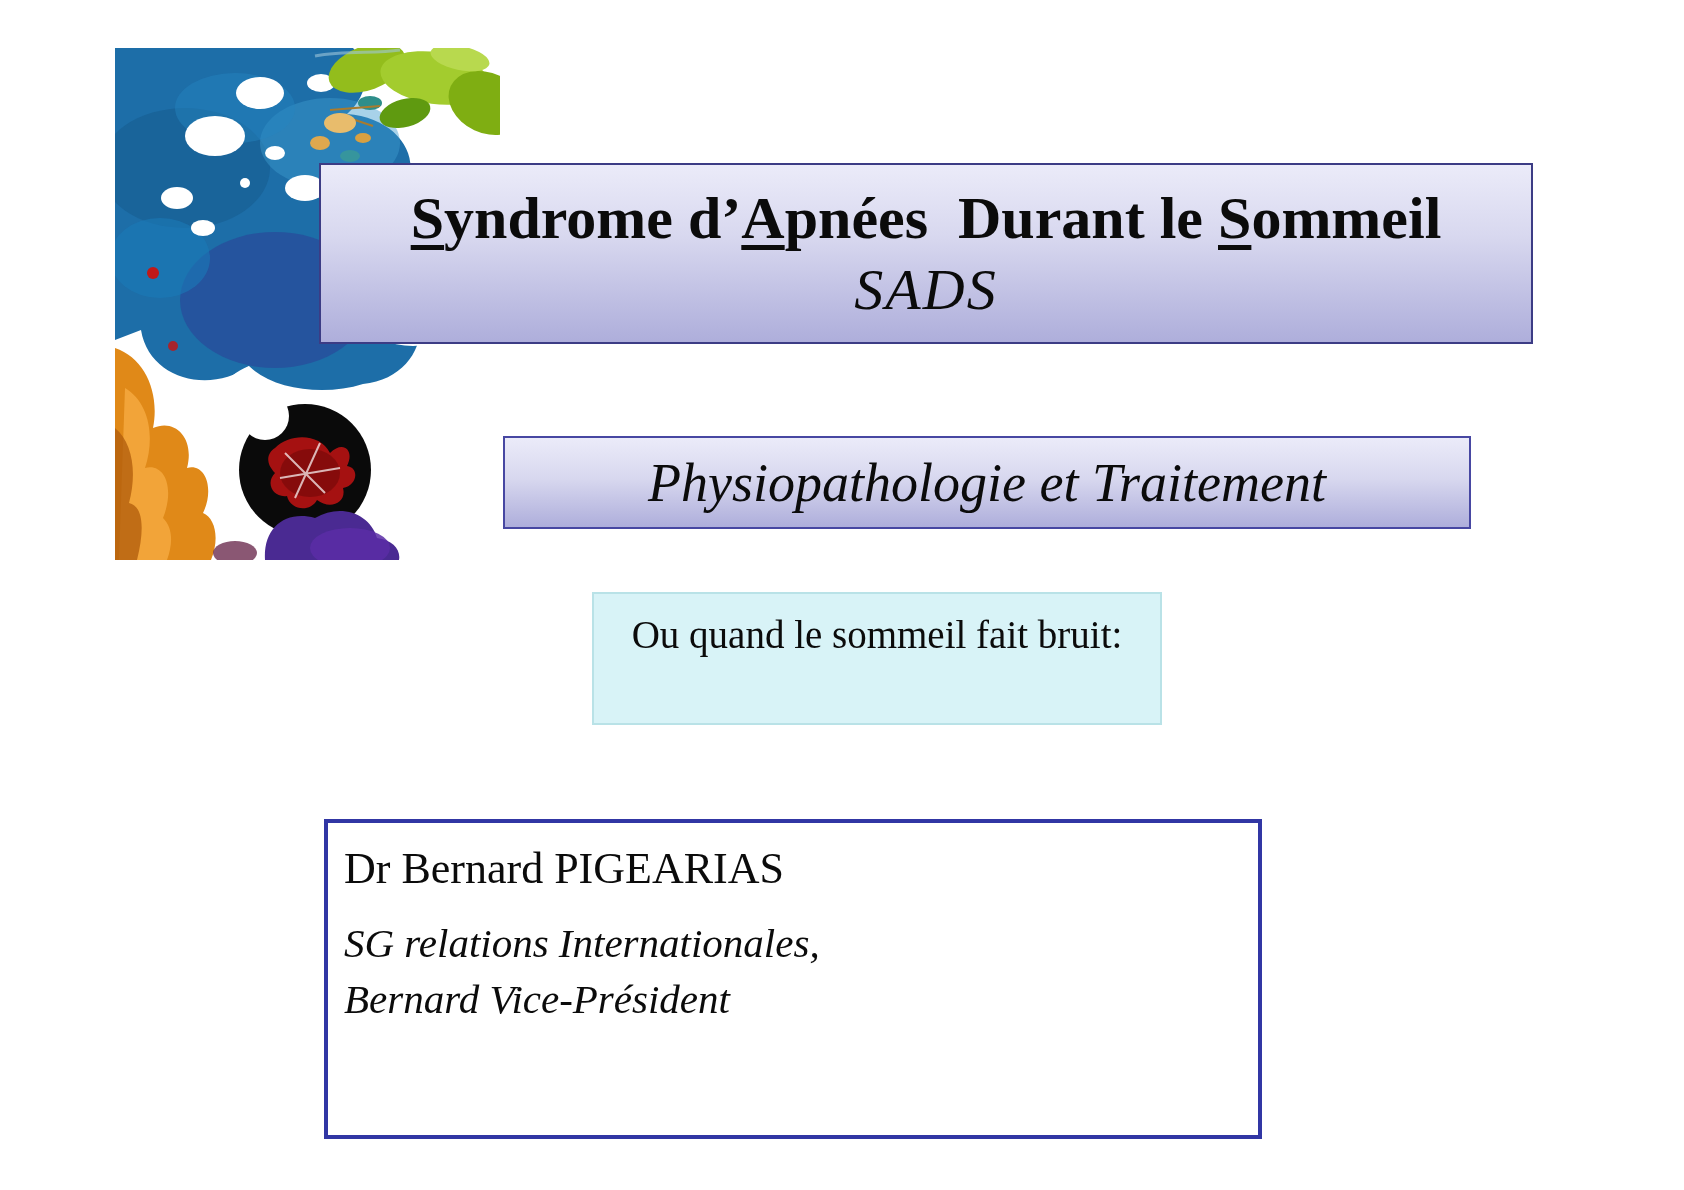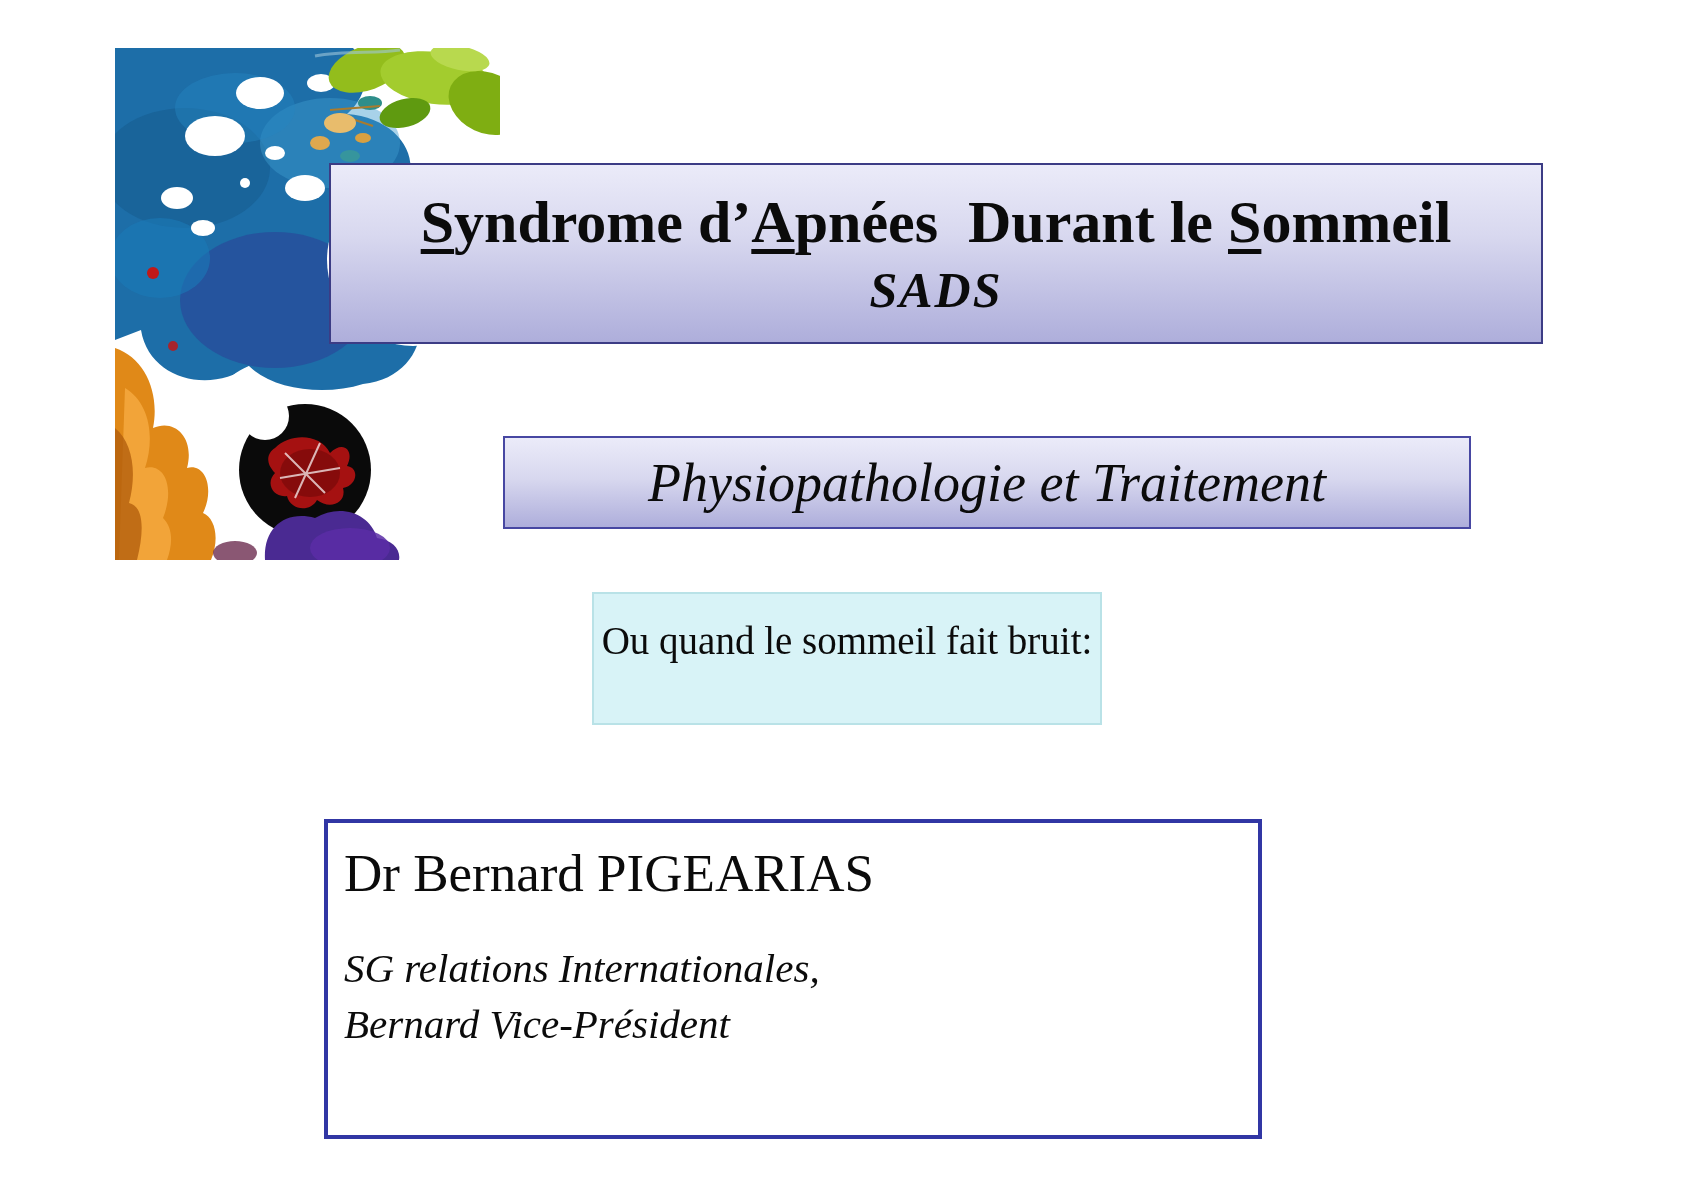--- a/index.html
+++ b/index.html
@@ -6,45 +6,45 @@
   .slide{
     position:relative;width:1684px;height:1190px;background:#ffffff;overflow:hidden;
     font-family:"Liberation Serif","DejaVu Serif",serif;color:#0b0b0b;
   }
   .art{position:absolute;left:115px;top:48px;width:385px;height:512px;}
   .box{position:absolute;box-sizing:border-box;}
   .title-box{
     left:319px;top:163px;width:1214px;height:181px;
     background:linear-gradient(180deg,var(--box-gradient-top) 0%,#d8d8ef 40%,var(--box-gradient-bottom) 100%);
     border:2px solid var(--box-border);
-    display:flex;flex-direction:column;justify-content:center;align-items:center;gap:10px;margin-left:10px;
+    display:flex;flex-direction:column;justify-content:center;align-items:center;gap:10px;
   }
   .title-line{font-size:60px;font-weight:bold;white-space:pre;line-height:1.05;}
   .title-line .u{text-decoration:underline;text-decoration-thickness:5px;text-underline-offset:7px;}
-  .acronym{font-size:50px;font-weight:bold;font-style:italic;letter-spacing:2px;line-height:1.05;}
+  .acronym{font-size:58px;font-weight:normal;font-style:italic;letter-spacing:2px;line-height:1.05;}
   .subtitle-box{
     left:503px;top:436px;width:968px;height:93px;
     background:linear-gradient(180deg,var(--box-gradient-top) 0%,#d8d8ef 45%,var(--box-gradient-bottom) 100%);
     border:2px solid #4747a2;
     display:flex;justify-content:center;align-items:center;
   }
   .subtitle-text{font-size:54px;font-style:italic;}
   .tagline-box{
-    left:592px;top:592px;width:510px;height:133px;
+    left:592px;top:592px;width:570px;height:133px;
     background:var(--tagline-bg);
     border:2px solid var(--tagline-border);
-    text-align:center;padding-top:21px;
+    text-align:center;padding-top:15px;
   }
   .tagline-line{font-size:39px;line-height:1.34;}
   .author-box{
     left:324px;top:819px;width:938px;height:320px;
     background:#ffffff;border:4px solid var(--author-border);
     padding:20px 0 0 16px;
   }
-  .author-name{font-size:53px;margin:0 0 38px 0;}
+  .author-name{font-size:44px;margin:0 0 22px 0;}
   .author-role{font-size:41px;font-style:italic;line-height:1.36;}
 </style>
 </head>
 <body>
 
 <div class="slide">
 
   <svg class="art" viewBox="0 0 385 512" aria-hidden="true">
 
     <path d="M0,0 L238,0 C258,22 252,48 232,66 C282,70 308,108 290,142 C338,160 336,216 288,234 C322,270 306,330 248,336 C210,348 158,342 134,318 C96,346 34,332 26,282 L0,292 Z" fill="#1d6ea8"></path>

